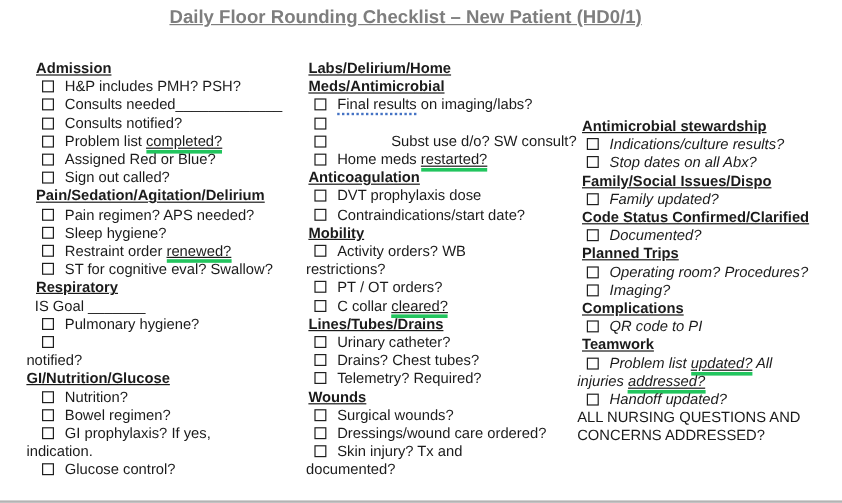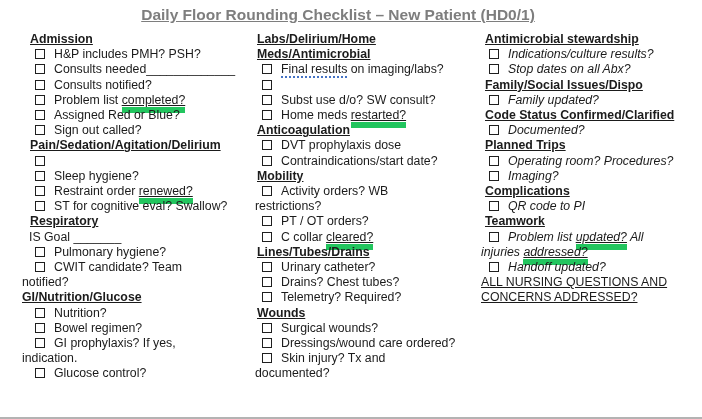--- a/index.html
+++ b/index.html
@@ -7,43 +7,43 @@
     width:702px;height:419px;position:relative;overflow:hidden;
     background:#ffffff;color:#1b1b1b;
     font-family:"Liberation Sans",sans-serif;
     font-size:12.3px;line-height:15.2px;
   }
   .title{
     position:absolute;top:5px;left:0;width:676px;text-align:center;
     font-size:15.5px;font-weight:bold;color:#7e7e7e;line-height:19px;
   }
   .title span{text-decoration:underline;}
-  .cols{position:absolute;top:32px;left:22px;display:flex;}
+  .cols{position:absolute;top:50px;left:22px;display:flex;}
   .col1{width:233px;}
   .col2{width:226px;}
-  .col3{width:221px;}
+  .col3{width:221px;margin-top:48px;}
   .sec{font-weight:bold;}
   .sec span{text-decoration:underline;}
   .col1 .sec{padding-left:8px;}
   .col2 .sec{padding-left:2px;}
   .col3 .sec{padding-left:4px;}
   .sec.flush{padding-left:0;}
   .item{text-indent:13px;}
   .col2 .item{text-indent:7px;}
   .col3 .item{text-indent:8px;font-style:italic;}
   .note{padding-left:7px;text-indent:0;}
   .box{
     display:inline-block;width:10px;height:10px;box-sizing:border-box;
     border:1.5px solid #1f1f1f;background:#fff;margin-right:9px;
     vertical-align:-1px;
   }
-  .u-link{text-decoration:underline;border-bottom:6px solid #22c55e;}
+  .u-link{text-decoration:underline;border-bottom:3px solid #22c55e;}
   .u-dotted{border-bottom:2px dotted #4472c4;}
-  .u-wavy{text-decoration-style:wavy;text-decoration-color:#c00000;text-decoration-thickness:1px;text-underline-offset:2px;}
-  .footer{text-decoration:underline;padding-left:0;text-indent:0;}
+  .u-wavy{text-decoration-style:wavy;text-decoration-color:#c00000;text-decoration-thickness:1px;text-underline-offset:2px;margin-left:45px;}
+  .footer{padding-left:0;text-indent:0;}
   .bottom-edge{position:absolute;left:0;bottom:0;width:702px;height:2px;background:#b3b3b3;}
 </style>
 </head>
 <body>
 
 <div class="title">
   <span>Daily Floor Rounding Checklist – New Patient (HD0/1)</span>
 </div>
 
 <div class="cols">
@@ -51,29 +51,29 @@
   <div class="col1">
     <div class="sec"><span>Admission</span></div>
     <div class="item"><span class="box"></span><span>H&amp;P includes PMH? PSH?</span></div>
     <div class="item"><span class="box"></span><span>Consults needed_____________</span></div>
     <div class="item"><span class="box"></span><span>Consults notified?</span></div>
     <div class="item"><span class="box"></span><span>Problem list </span><span class="u-link">completed?</span></div>
     <div class="item"><span class="box"></span><span>Assigned Red or Blue?</span></div>
     <div class="item"><span class="box"></span><span>Sign out called?</span></div>
 
     <div class="sec"><span>Pain/Sedation/Agitation/Delirium</span></div>
-    <div class="item"><span class="box"></span></div>
+    <div class="item"><span class="box"></span><span>Pain regimen? APS needed?</span></div>
     <div class="item"><span class="box"></span><span>Sleep hygiene?</span></div>
     <div class="item"><span class="box"></span><span>Restraint order </span><span class="u-link">renewed?</span></div>
     <div class="item"><span class="box"></span><span>ST for cognitive eval? Swallow?</span></div>
 
     <div class="sec"><span>Respiratory</span></div>
     <div class="note">IS Goal _______</div>
     <div class="item"><span class="box"></span><span>Pulmonary hygiene?</span></div>
-    <div class="item"><span class="box"></span><span>CWIT candidate?  Team</span><br><span>notified?</span></div>
+    <div class="item"><span class="box"></span><br><span>notified?</span></div>
 
     <div class="sec flush"><span>GI/Nutrition/Glucose</span></div>
     <div class="item"><span class="box"></span><span>Nutrition?</span></div>
     <div class="item"><span class="box"></span><span>Bowel regimen?</span></div>
     <div class="item"><span class="box"></span><span>GI prophylaxis? If yes,</span><br><span>indication.</span></div>
     <div class="item"><span class="box"></span><span>Glucose control?</span></div>
   </div>
 
   <div class="col2">
     <div class="sec"><span>Labs/Delirium/Home</span><br><span>Meds/Antimicrobial</span></div>

